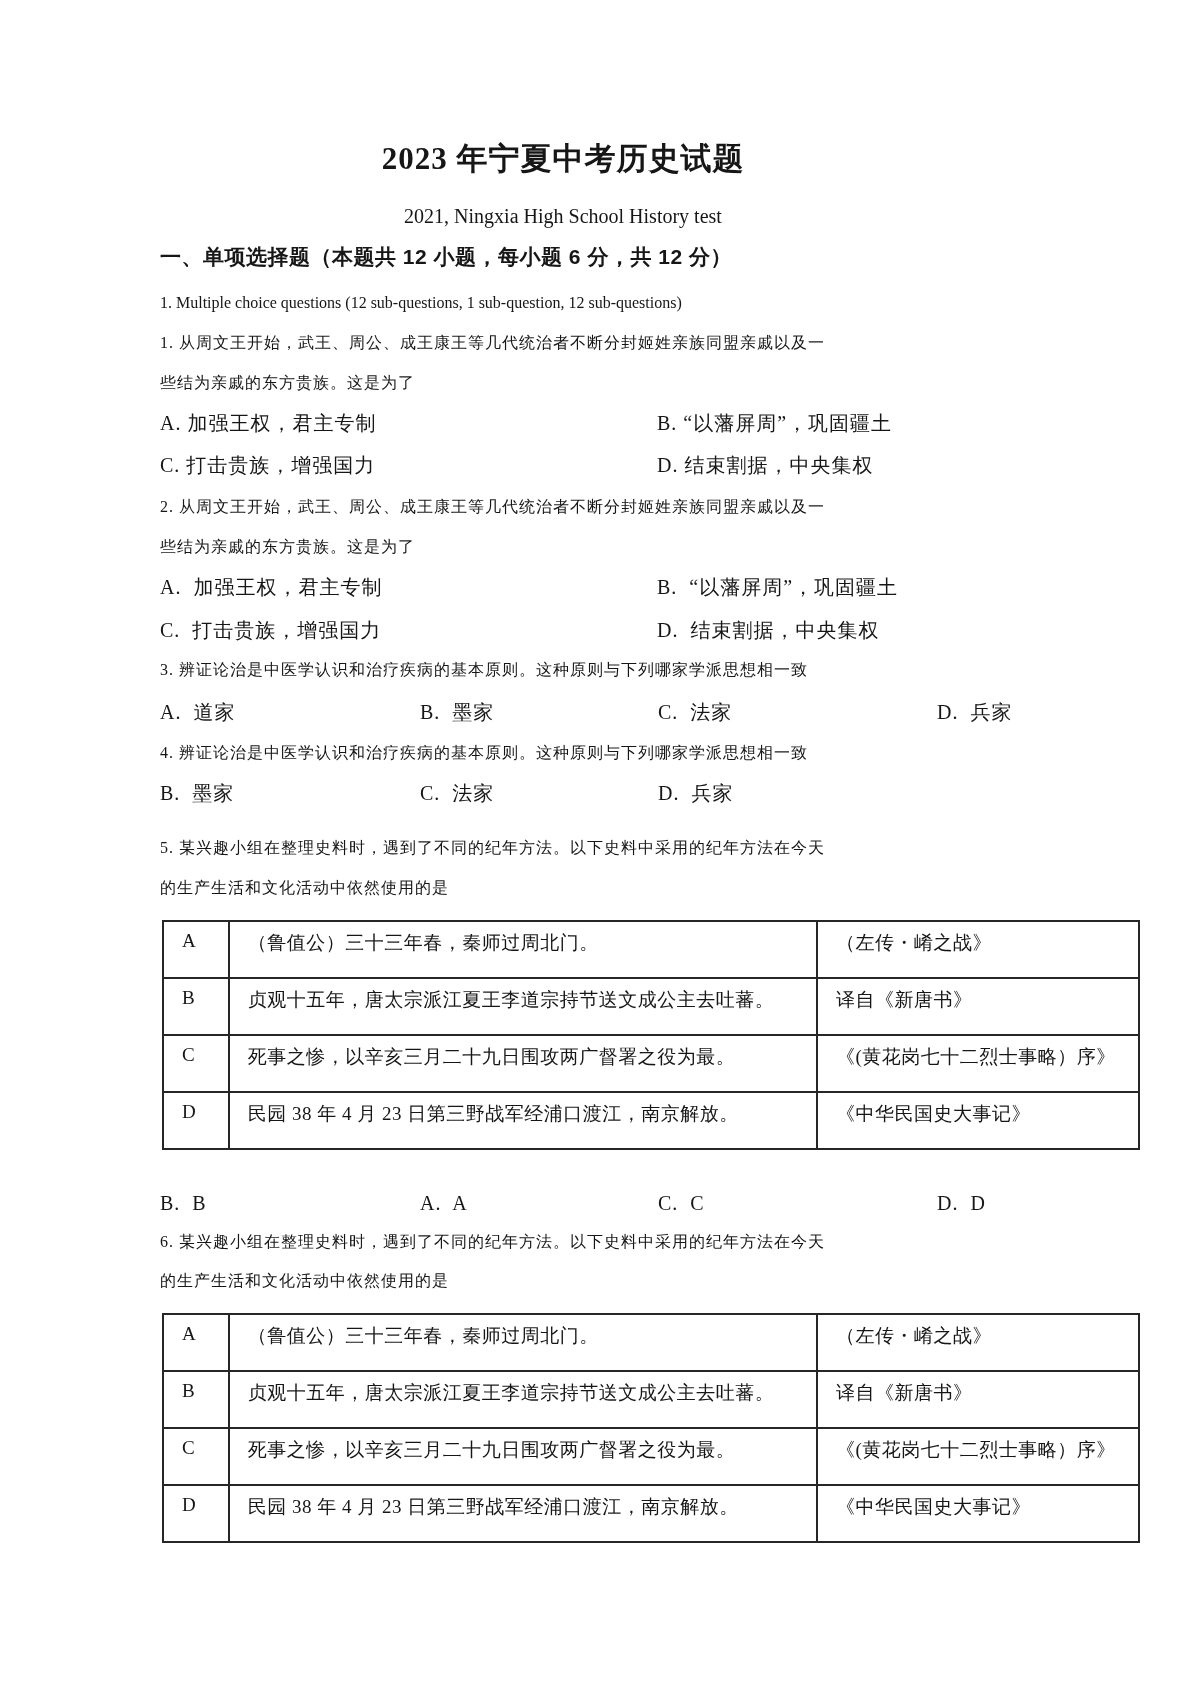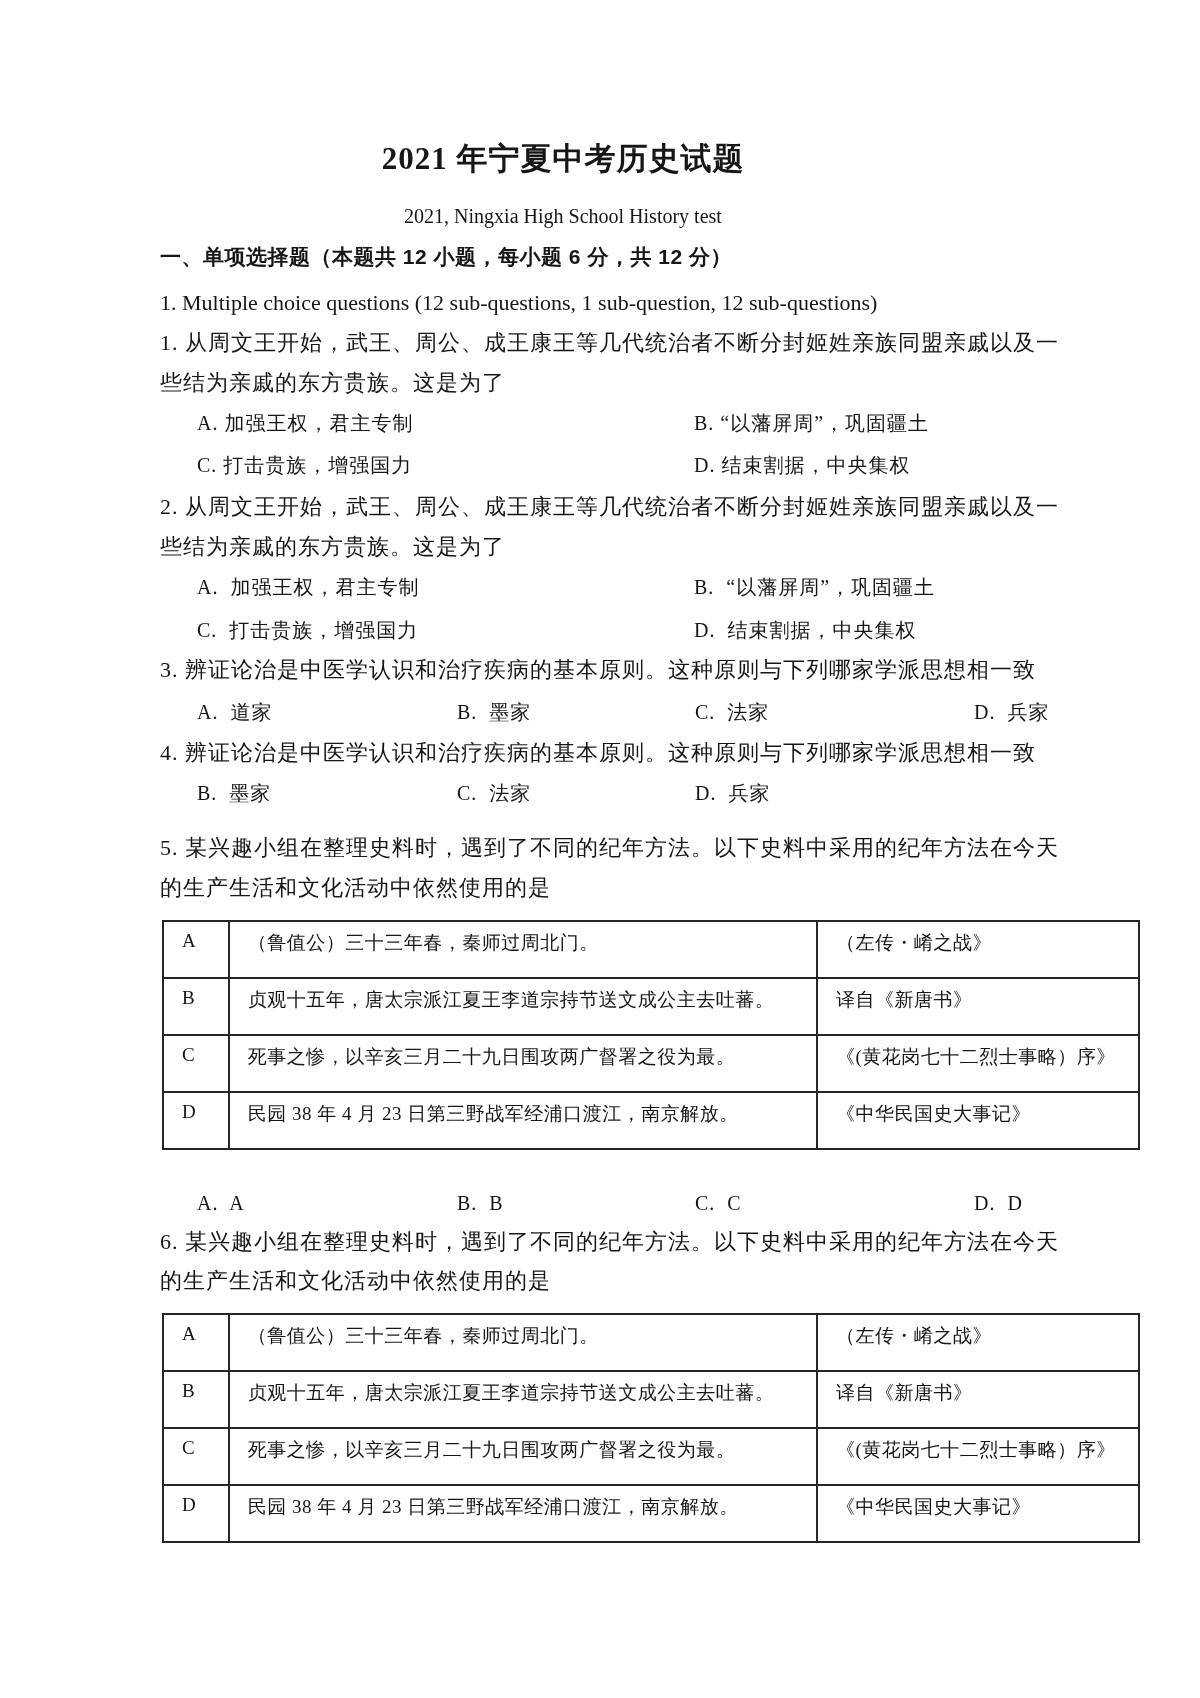--- a/index.html
+++ b/index.html
@@ -38,34 +38,33 @@
   }
   .section-heading {
     top: 243px;
     font-family: "Liberation Sans", "DejaVu Sans", sans-serif;
     font-size: 21px;
     font-weight: 700;
     letter-spacing: 0.5px;
     white-space: pre-wrap;
   }
   .line {
-    font-size: 22px;
+    font-size: 16px;
     line-height: 40px;
     letter-spacing: 1px;
     white-space: pre-wrap;
     width: 920px;
   }
   .line.en { letter-spacing: 0; }
   .optrow {
     display: grid;
     font-size: 20px;
     line-height: 40px;
     letter-spacing: 1px;
     width: 960px;
-    margin-left: 37px;
   }
   .optrow.two { grid-template-columns: 497px auto; }
   .optrow.four { grid-template-columns: 260px 238px 279px auto; }
   .optrow span { white-space: pre-wrap; }
   table.src-table {
     position: absolute;
     left: 162px;
     width: 978px;
     border-collapse: collapse;
     table-layout: fixed;
@@ -82,21 +81,21 @@
   }
   td.c1 { width: 45px; }
   td.c2 { width: 561px; }
   td.c3 { width: 298px; padding-left: 16px; margin-top: 41px; }
 </style>
 </head>
 <body>
 
 <div class="page">
 
-  <div class="center-wrap doc-title">2021 年宁夏中考历史试题</div>
+  <div class="center-wrap doc-title">2023 年宁夏中考历史试题</div>
   <div class="center-wrap doc-subtitle">2021, Ningxia High School History test</div>
   <div class="abs section-heading" style="top:243px">一、单项选择题（本题共 12 小题，每小题 6 分，共 12 分）</div>
   <div class="abs line en" style="top:283px">1. Multiple choice questions (12 sub-questions, 1 sub-question, 12 sub-questions)</div>
 
   <div class="abs line" style="top:323px">1. 从周文王开始，武王、周公、成王康王等几代统治者不断分封姬姓亲族同盟亲戚以及一</div>
   <div class="abs line" style="top:363px">些结为亲戚的东方贵族。这是为了</div>
   <div class="abs optrow two" style="top:403px">
     <span>A. 加强王权，君主专制</span>
     <span>B. “以藩屏周”，巩固疆土</span>
   </div>
@@ -153,22 +152,22 @@
     </tr>
     <tr>
       <td class="c1">D</td>
       <td class="c2">民园 38 年 4 月 23 日第三野战军经浦口渡江，南京解放。</td>
       <td class="c3">《中华民国史大事记》</td>
     </tr>
   </tbody>
     </table>
 
   <div class="abs optrow four" style="top:1183px">
+    <span>B.  B</span>
     <span>A.  A</span>
-    <span>B.  B</span>
     <span>C.  C</span>
     <span>D.  D</span>
   </div>
 
   <div class="abs line" style="top:1222px">6. 某兴趣小组在整理史料时，遇到了不同的纪年方法。以下史料中采用的纪年方法在今天</div>
   <div class="abs line" style="top:1261px">的生产生活和文化活动中依然使用的是</div>
 
   <table class="src-table" style="top:1313px">
     <tbody>
         <tr>

